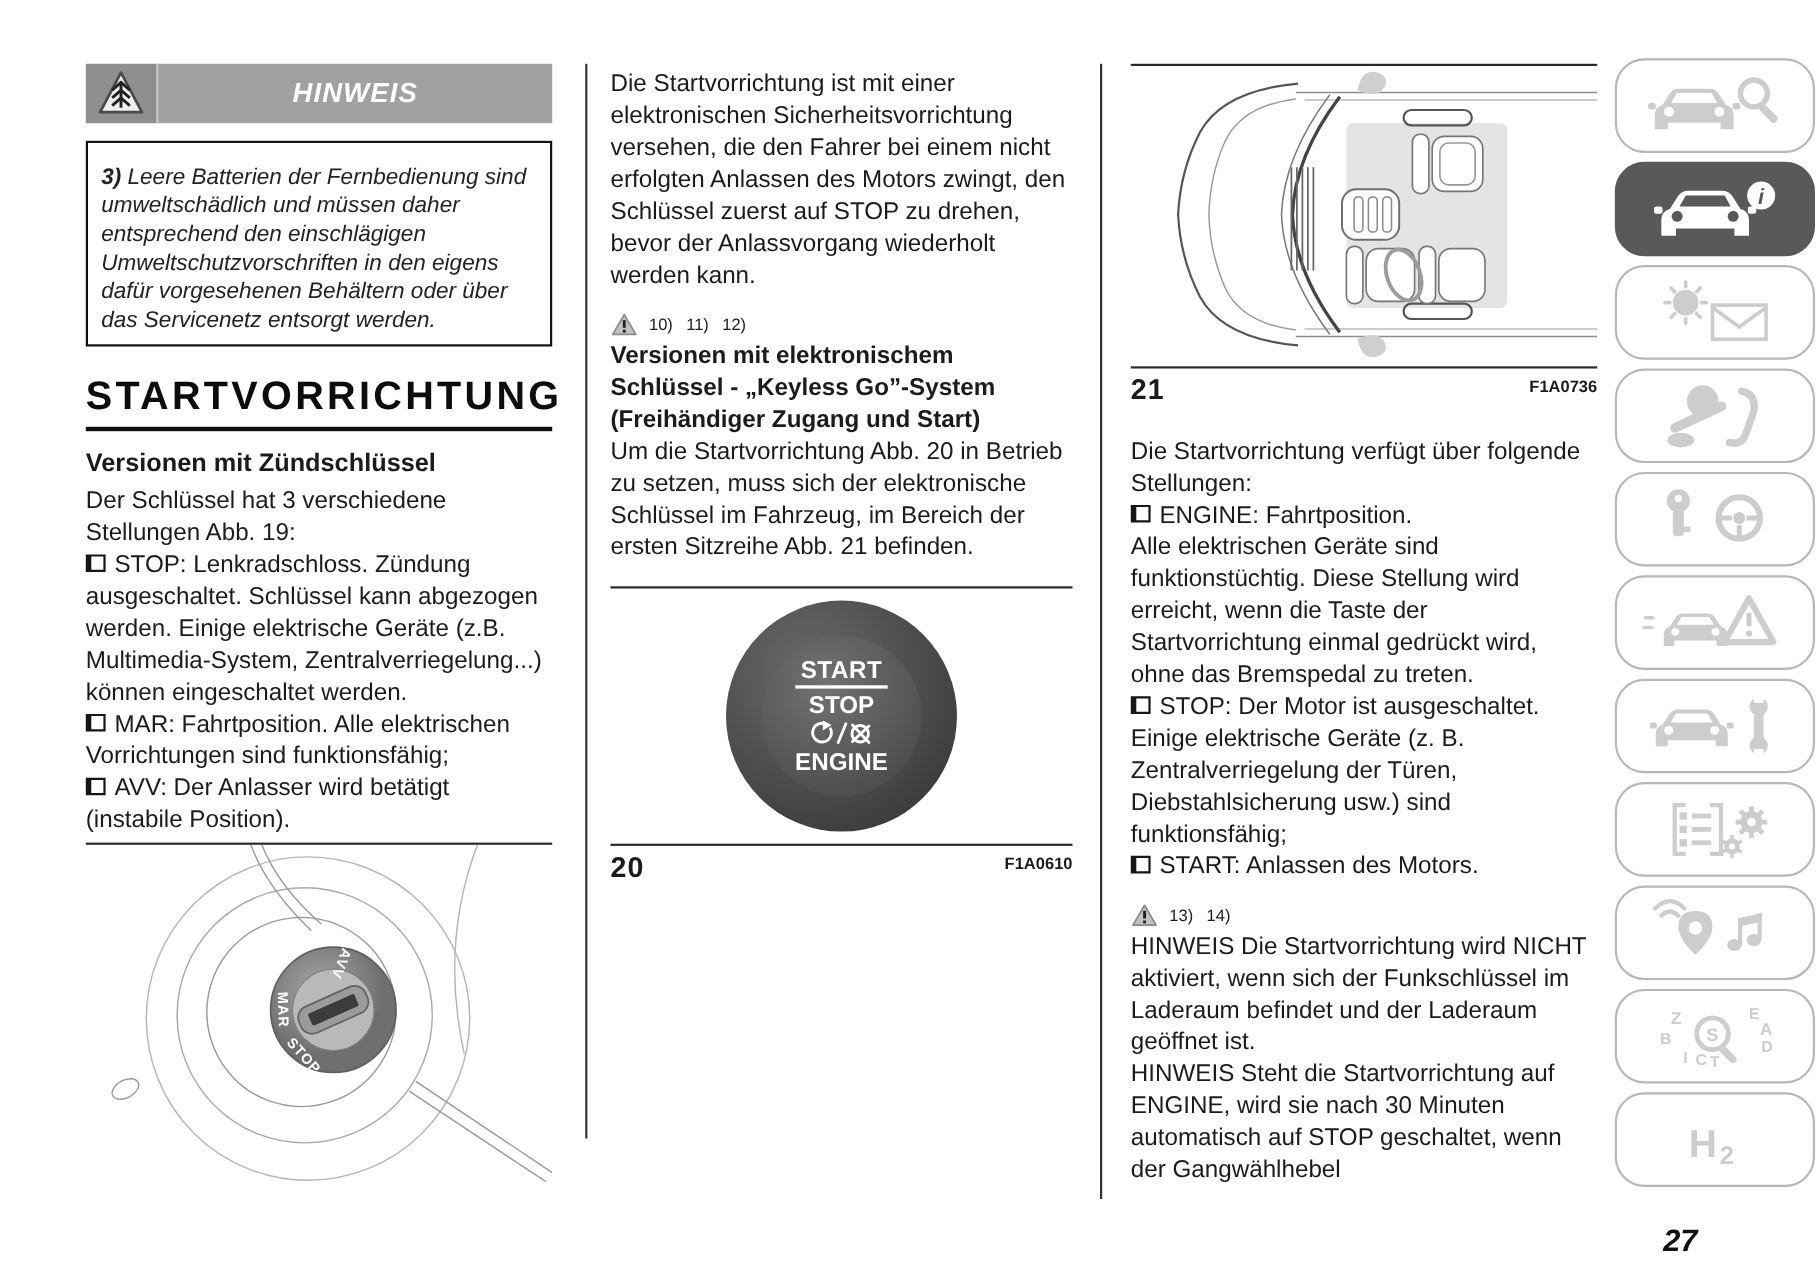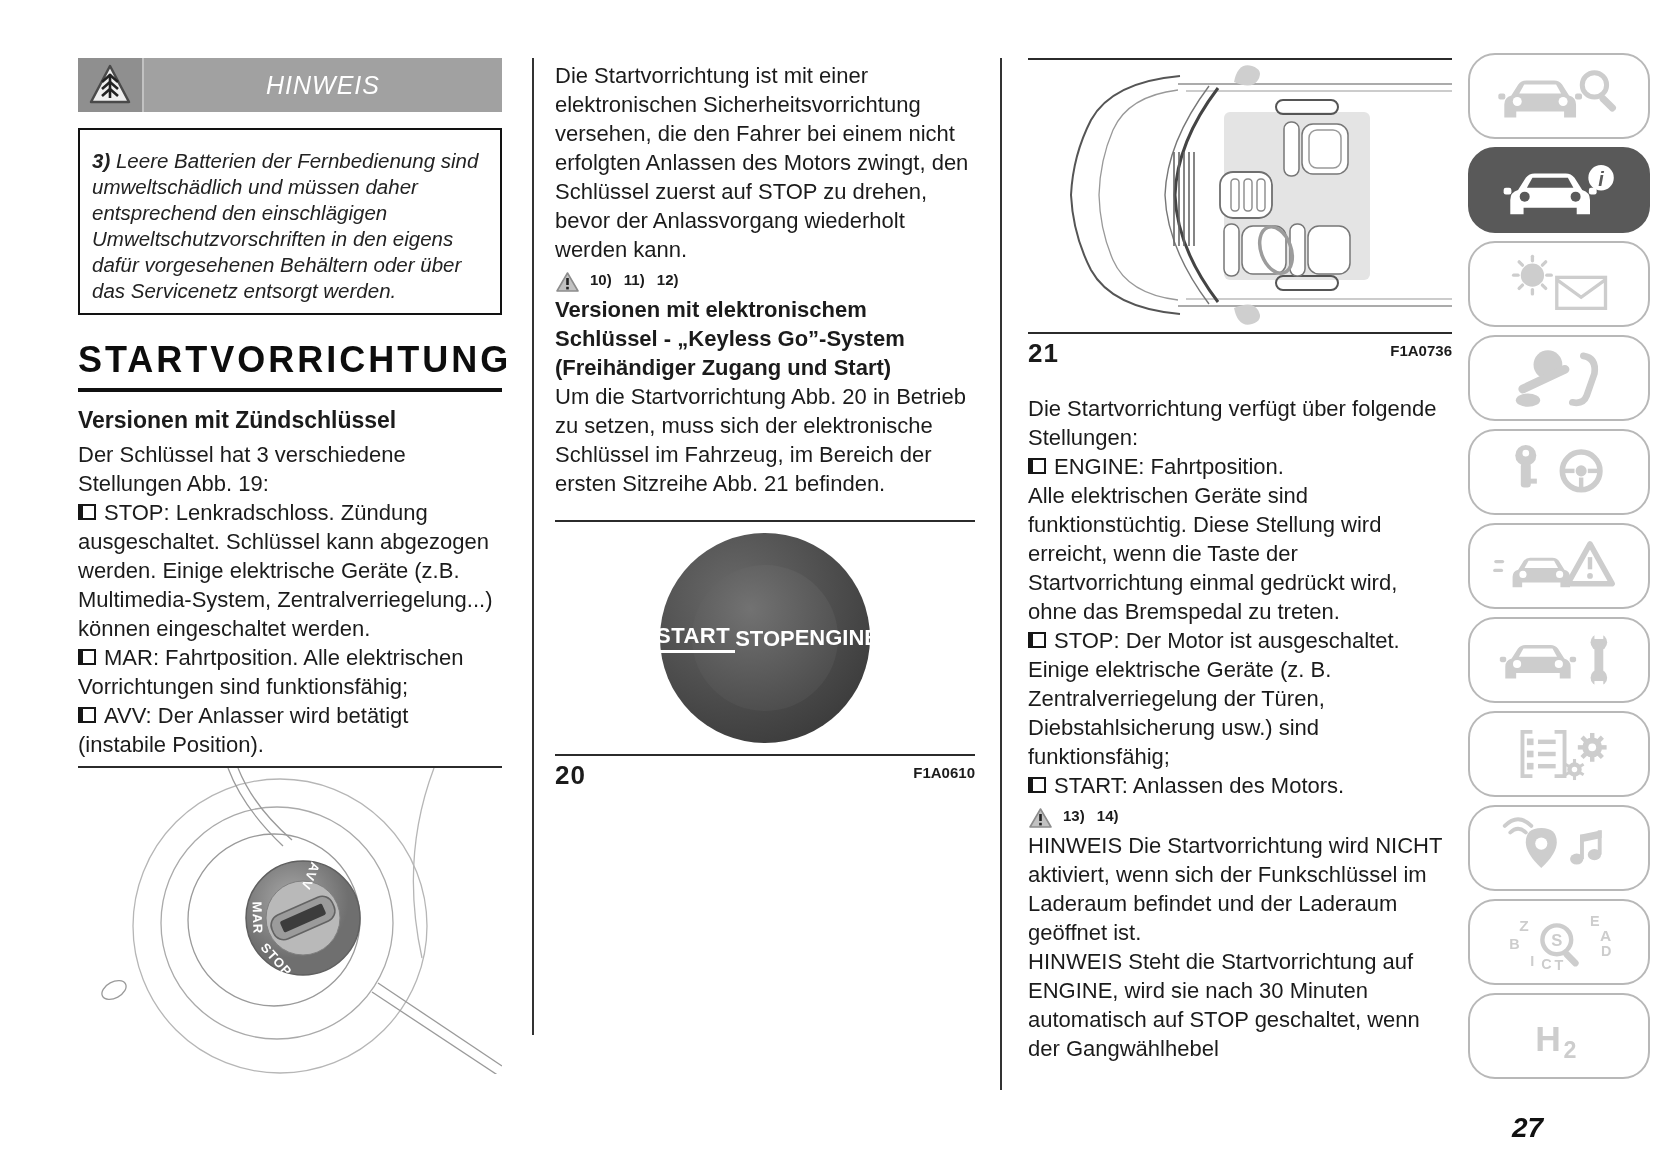--- a/index.html
+++ b/index.html
@@ -8,48 +8,48 @@
   p{margin:0}
   .body-text{font-size:22px;line-height:29px}
   .sq{display:inline-block;width:11px;height:12px;border:2.5px solid #161616;border-left-width:5px;
       margin-right:8px;vertical-align:0px}
   .col{position:absolute}
   
   #left-col{left:78px;top:58px;width:424px}
   .notice-bar{display:flex;height:54px}
   .notice-icon-box{width:64px;background:#8f8f8f;display:flex;align-items:center;justify-content:center}
   .notice-title{flex:1;background:#a1a1a1;color:#fff;display:flex;align-items:center;justify-content:center;
-      font-size:25px;font-weight:normal;font-style:italic;letter-spacing:1px;border-left:2px solid #c2c2c2}
+      font-size:25px;font-weight:bold;font-style:italic;letter-spacing:1px;border-left:2px solid #c2c2c2}
   .notice-box{margin-top:16px;border:2.5px solid #121212;padding:18px 12px 9px;font-style:italic;
       font-size:20.5px;line-height:26px;color:#222}
   .section-title{margin-top:24px;font-size:36px;font-weight:bold;letter-spacing:3px;white-space:nowrap;
       border-bottom:4px solid #101010;padding-bottom:7px;color:#0d0d0d}
   .subhead{margin-top:15px;font-size:23px;font-weight:bold}
   .lead{margin-top:6px}
   
   .fig{border-top:2px solid #2b2b2b}
   .fig-cap{border-top:2.5px solid #2b2b2b;display:flex;justify-content:space-between;padding-top:4px}
   .fig-num{font-size:26px;font-weight:bold;letter-spacing:1px}
   .fig-code{font-size:15px;font-weight:bold;padding-top:4px}
   
   .vdiv{position:absolute;width:2px;background:#333}
   #divider1{left:532px;top:58px;height:977px}
   #divider2{left:1000px;top:58px;height:1032px}
   
   #mid-col{left:555px;top:55px;width:420px}
-  .warn-row{display:flex;align-items:flex-start;gap:10px;margin:7px 0 2px;font-size:15px;font-weight:bold}
+  .warn-row{display:flex;align-items:center;gap:10px;margin:20px 0 2px;font-size:15px;font-weight:normal}
   .warn-refs{word-spacing:8px}
   .fig20{margin-top:22px}
   .btn-wrap{height:232px;display:flex;align-items:center;justify-content:center}
   .btn-outer{width:210px;height:210px;border-radius:50%;
       background:radial-gradient(circle at 36% 30%,#696969,#3d3d3d 78%);
       display:flex;align-items:center;justify-content:center}
   .btn-inner{width:146px;height:146px;border-radius:50%;
       background:radial-gradient(circle at 40% 30%,#727272,#4a4a4a 85%);
-      display:flex;flex-direction:row;align-items:center;justify-content:center;color:#fff}
+      display:flex;flex-direction:column;align-items:center;justify-content:center;color:#fff}
   .btn-start{font-size:22px;font-weight:bold;letter-spacing:.5px;border-bottom:3px solid #fff;padding:0 5px 1px}
   .btn-stop{font-size:22px;font-weight:bold;margin-top:2px}
   .btn-engine{font-size:22px;font-weight:bold}
   
   #right-col{left:1028px;top:58px;width:424px}
   .rc-body{margin-top:25px}
   
   #sidebar{position:absolute;left:1468px;top:53px;width:184px}
   .icon-card{box-sizing:border-box;width:182px;height:86px;border:2px solid #b8b8b8;border-radius:27px;
       margin-bottom:8px;display:flex;align-items:center;justify-content:center;background:#fff;

